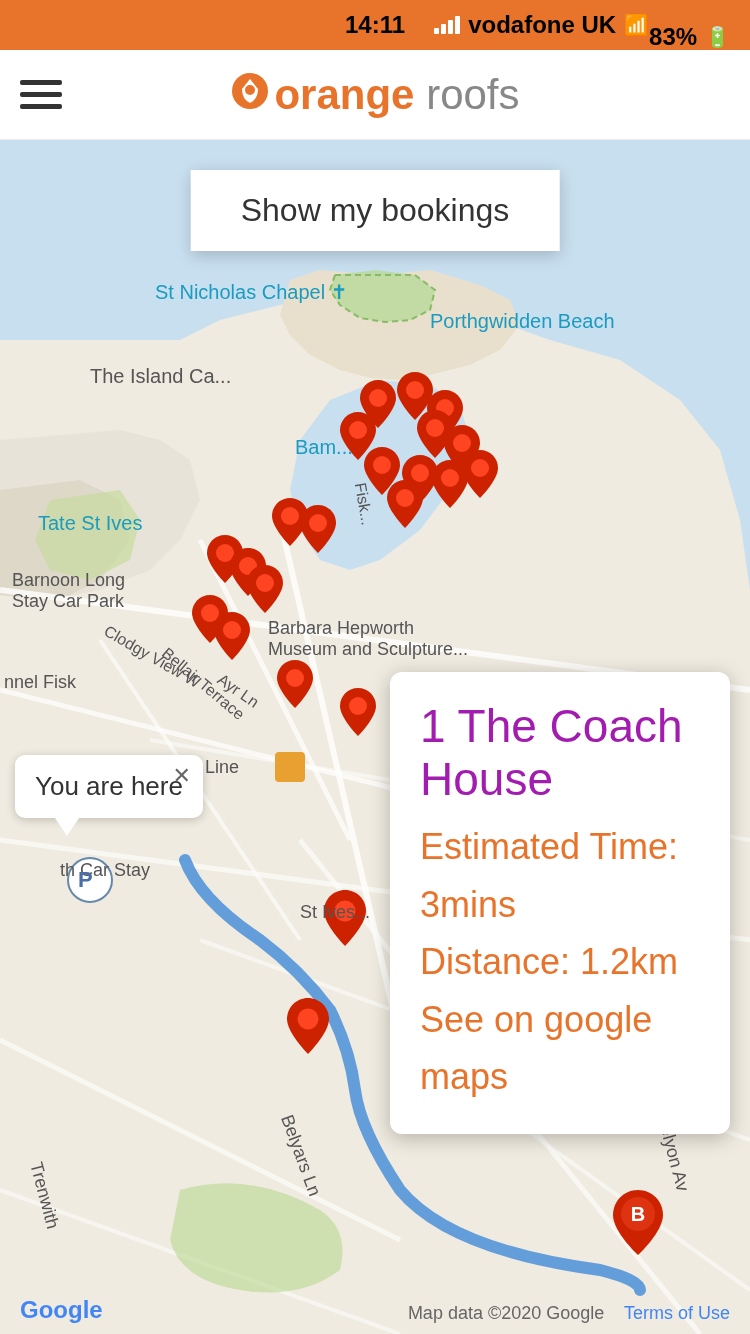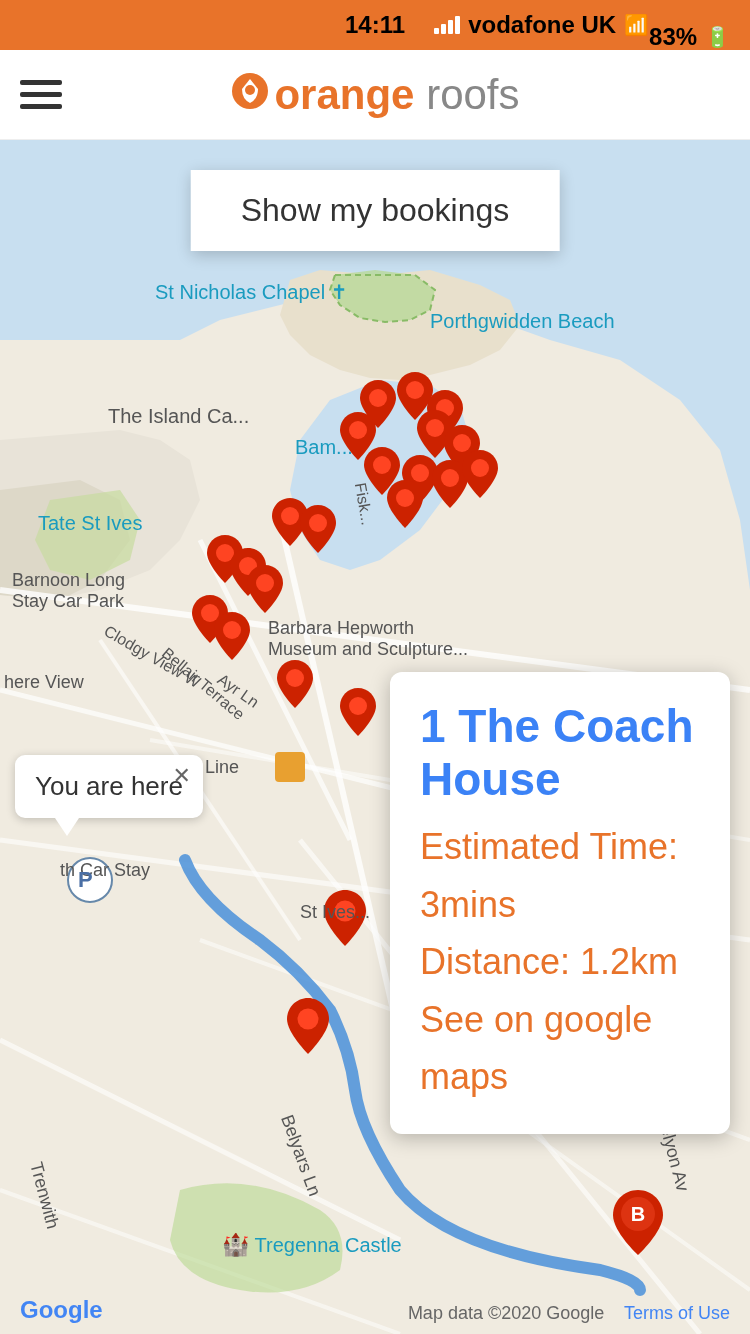--- a/index.html
+++ b/index.html
@@ -170,22 +170,22 @@
       bottom: 200px;
       background: white;
       border-radius: 12px;
       padding: 28px 30px;
       box-shadow: 0 4px 20px rgba(0,0,0,0.25);
       z-index: 30;
       width: 340px;
     }
     .info-card-title {
       font-size: 46px;
-      font-weight: 700;
-      color: #3b82f6;
+      font-weight: 400;
+      color: #a21caf;
       line-height: 1.15;
       margin-bottom: 12px;
     }
     .info-card-detail {
       font-size: 36px;
       color: #e8732a;
       line-height: 1.6;
     }
     .info-card-detail a {
       color: #e8732a;
@@ -314,40 +314,37 @@
 
     <path d="M180,1050 Q250,1030 320,1070 Q350,1090 340,1130 Q300,1160 240,1150 Q180,1140 170,1100 Z" fill="#b8d890" opacity="0.6"></path>
 
     <circle cx="90" cy="740" r="22" fill="white" stroke="#6688aa" stroke-width="2"></circle>
 
     <rect x="275" y="612" width="30" height="30" rx="4" fill="#e8a030"></rect>
   </svg>
 
   <div class="map-label map-label-blue" style="left:430px;top:170px;">Porthgwidden Beach</div>
   <div class="map-label map-label-blue" style="left:155px;top:140px;">St Nicholas Chapel ✝</div>
-  <div class="map-label map-label-dark" style="left:108px;top:225px;margin-top:40px;">The Island Ca...</div>
+  <div class="map-label map-label-dark" style="left:90px;top:225px;">The Island Ca...</div>
   <div class="map-label map-label-blue" style="left:295px;top:296px;">Bam...</div>
   <div class="map-label map-label-blue" style="left:38px;top:372px;">Tate St Ives</div>
   <div class="map-label map-label-dark" style="left:268px;top:478px;font-size:18px;">Barbara Hepworth<br>Museum and Sculpture...</div>
   <div class="map-label map-label-dark" style="left:12px;top:430px;font-size:18px;">Barnoon Long<br>Stay Car Park</div>
-  <div class="map-label map-label-dark" style="left:4px;top:532px;font-size:18px;">here View</div>
+  <div class="map-label map-label-dark" style="left:4px;top:532px;font-size:18px;">nnel Fisk</div>
   <div class="map-label map-label-dark" style="left:42px;top:612px;font-size:20px;">The</div>
   <div class="map-label map-label-dark" style="left:205px;top:617px;font-size:18px;">Line</div>
   <div class="map-label map-label-dark" style="left:60px;top:720px;font-size:18px;">th Car Stay</div>
   <div class="map-label map-label-dark" style="left:300px;top:762px;font-size:18px;">St Ives...</div>
   <div class="map-label map-label-dark" style="left:98px;top:508px;font-size:16px;transform:rotate(30deg);">Clodgy View W</div>
   <div class="map-label map-label-dark" style="left:152px;top:535px;font-size:16px;transform:rotate(40deg);">Bellair Terrace</div>
   <div class="map-label map-label-dark" style="left:215px;top:542px;font-size:16px;transform:rotate(35deg);">Ayr Ln</div>
   <div class="map-label map-label-dark" style="left:342px;top:355px;font-size:16px;transform:rotate(80deg);">Fisk...</div>
   <div class="map-label map-label-dark" style="left:258px;top:1005px;font-size:18px;transform:rotate(70deg);">Belyars Ln</div>
   <div class="map-label map-label-dark" style="left:10px;top:1045px;font-size:18px;transform:rotate(75deg);">Trenwith</div>
   <div class="map-label map-label-dark" style="left:630px;top:1000px;font-size:18px;transform:rotate(75deg);">Trelyon Av</div>
-  <div class="map-label map-label-blue" style="left:222px;top:1092px;">
-    <span style="color:#e8732a;font-size:22px;">🏰</span> Tregenna Castle
-  </div>
 
   <div style="position:absolute;left:78px;top:727px;font-size:22px;font-weight:700;color:#4a6fa5;z-index:15;">P</div>
 
   <button class="show-bookings-btn">Show my bookings</button>
 
   <div class="map-pin" style="left:378px;top:240px;">
     <svg viewBox="0 0 36 48">
         <path d="M18 0C8 0 0 8 0 18c0 12 18 30 18 30s18-18 18-30C36 8 28 0 18 0z" fill="#cc2200"></path>
         <circle cx="18" cy="18" r="9" fill="#ff4422"></circle>
       </svg>

